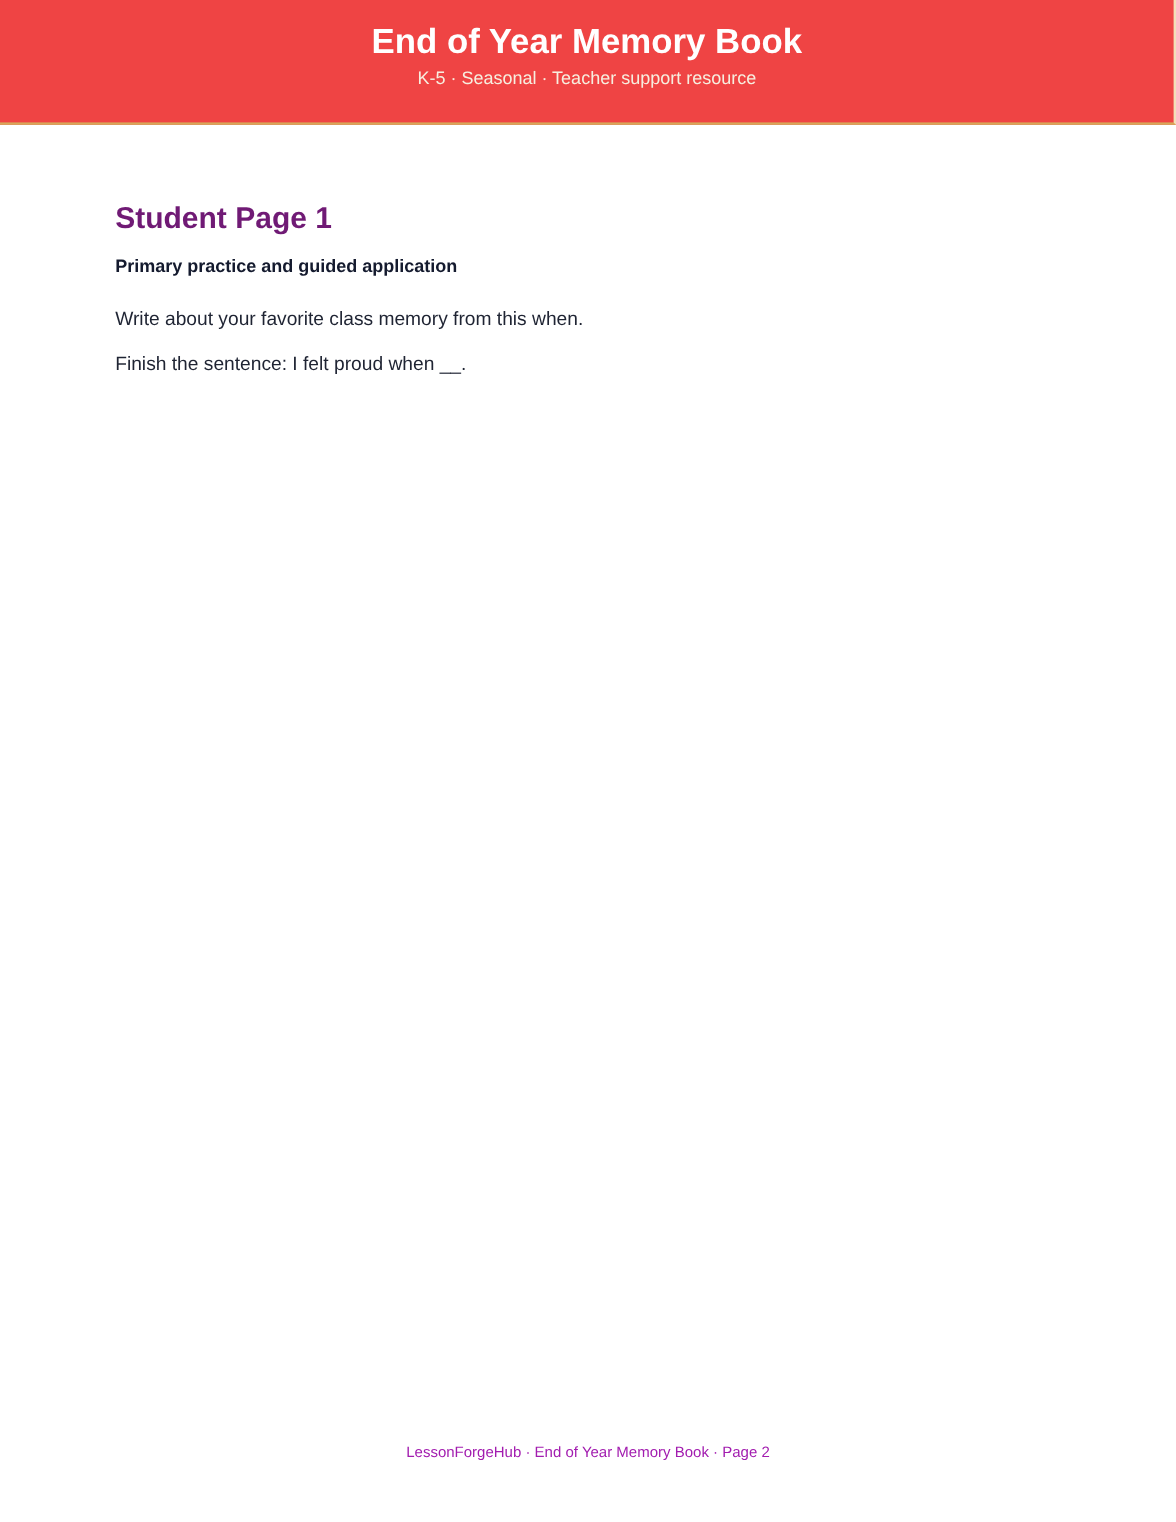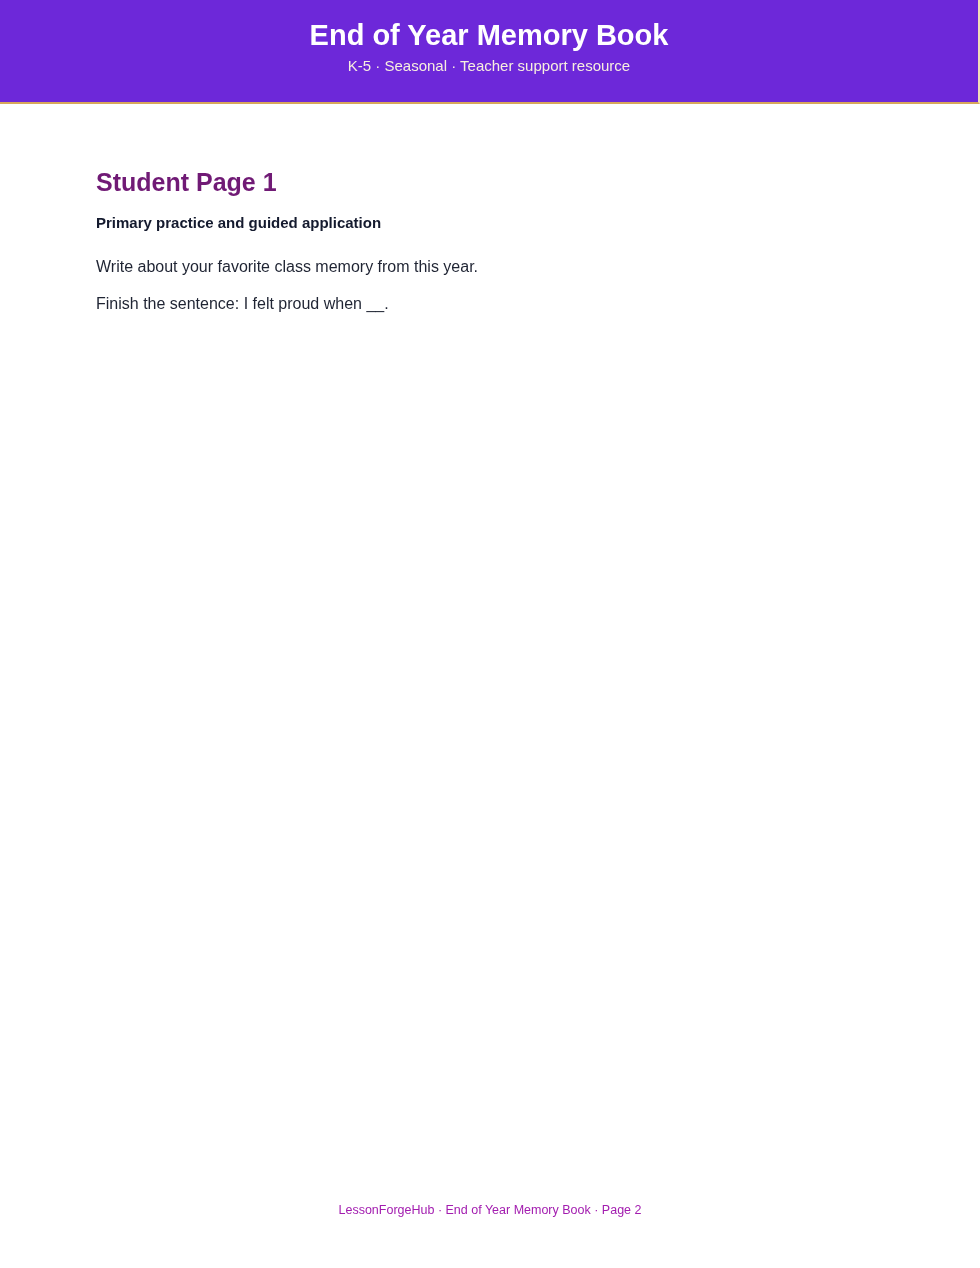--- a/index.html
+++ b/index.html
@@ -2,21 +2,21 @@
 <html><head>
   <meta charset="utf-8">
   <style>
     html, body { margin: 0; padding: 0; }
     body {
       width: 980px; height: 1268px; position: relative; background: #ffffff;
       font-family: "Liberation Sans", sans-serif; overflow: hidden;
     }
     .header {
       position: absolute; left: 0; top: 0; width: 978px; height: 102px;
-      background: #6d28d9; border-bottom: 2px solid #d7a85a; border-right: 2px solid #f3dfb8;
+      background: #ef4444; border-bottom: 2px solid #d7a85a; border-right: 2px solid #f3dfb8;
       text-align: center; color: #ffffff;
     }
     .header .title {
       position: absolute; left: 0; right: 0; top: 17px;
       font-size: 29px; font-weight: bold; line-height: 36px;
     }
     .header .subtitle {
       position: absolute; left: 0; right: 0; top: 56px;
       font-size: 15px; line-height: 20px; color: #f7eedf;
     }
@@ -41,17 +41,17 @@
 <body>
 
 <div class="header">
   <div class="title">End of Year Memory Book</div>
   <div class="subtitle">K-5 · Seasonal · Teacher support resource</div>
 </div>
 
 <div class="content">
   <h2 class="section-title">Student Page 1</h2>
   <div class="section-subtitle">Primary practice and guided application</div>
-  <div class="para p1">Write about your favorite class memory from this year.</div>
+  <div class="para p1">Write about your favorite class memory from this when.</div>
   <div class="para p2">Finish the sentence: I felt proud when __.</div>
 </div>
 
 <div class="footer">LessonForgeHub · End of Year Memory Book · Page 2</div>
 
 </body></html>

